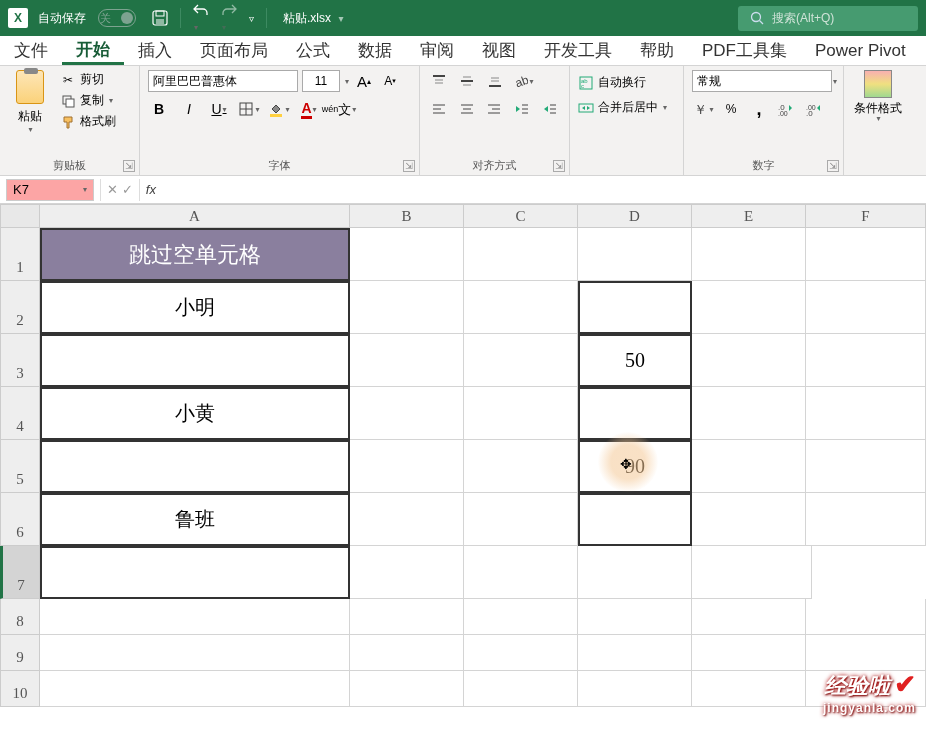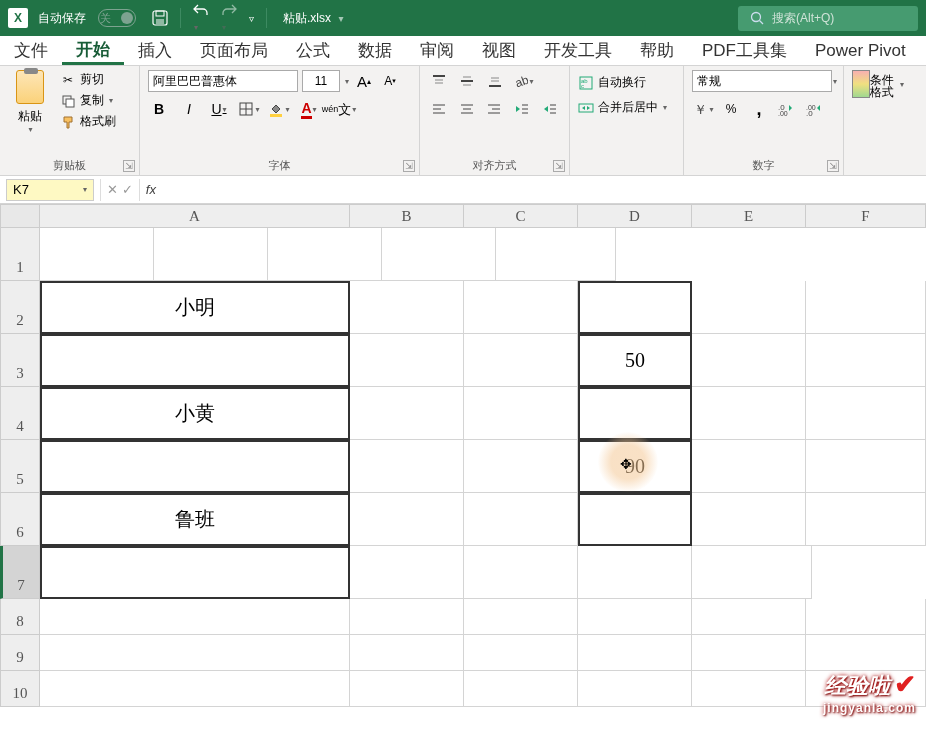--- a/index.html
+++ b/index.html
@@ -50,26 +50,26 @@
 .align-row { display:flex; gap:6px; }
 .align-btn { width:22px; height:22px; display:flex; align-items:center; justify-content:center; cursor:pointer; }
 
 .wrap-group { display:flex; flex-direction:column; gap:8px; padding-top:4px; }
 .wrap-item { display:flex; align-items:center; gap:4px; cursor:pointer; }
 
 .number-group-rows { display:flex; flex-direction:column; gap:6px; }
 .num-select { background:#fff; border:1px solid #aaa; width:140px; height:22px; font-size:12px; padding:0 4px; }
 .num-row { display:flex; gap:6px; }
 
-.cond-fmt { display:flex; flex-direction:row; align-items:center; justify-content:center; width:52px; cursor:pointer; }
+.cond-fmt { display:flex; flex-direction:column; align-items:center; justify-content:center; width:52px; cursor:pointer; }
 .cond-icon { width:28px; height:28px; background:linear-gradient(#f8b0b0,#f0e080,#a0d890); border:1px solid #888; }
 
 
 .formula-bar { height: 28px; display:flex; align-items:center; border-bottom:1px solid #d4d4d4; font-size:13px; background:#fff; }
-.name-box { width: 88px; height: 22px; border:1px solid #ccc; margin: 0 6px; padding: 0 6px; display:flex; align-items:center; justify-content:space-between; background:#fef9c3; }
+.name-box { width: 88px; height: 22px; border:1px solid #ccc; margin: 0 6px; padding: 0 6px; display:flex; align-items:center; justify-content:space-between; background:#fca5a5; }
 .fx-btns { display:flex; align-items:center; gap:4px; color:#999; padding:0 6px; border-left:1px solid #ddd; border-right:1px solid #ddd; height:22px; }
 .fx-label { font-style:italic; color:#404040; padding:0 6px; }
 .formula-input { flex:1; height:22px; border:none; outline:none; padding:0 6px; }
 
 
 .grid-area { position:relative; overflow:hidden; background:#fff; width: 926px; }
 .col-headers { display:flex; height:24px; background:#f0f0f0; }
 .corner { width:40px; border:1px solid #ccc; background:#e8e8e8; }
 .col-head { border:1px solid #ccc; border-left:none; display:flex; align-items:center; justify-content:center; font-size:15px; color:#555; background:#eee; font-family:"SimSun",serif; }
 .colA { width:310px; } .colB { width:114px; } .colC { width:114px; } .colD { width:114px; } .colE { width:114px; } .colF { width:120px; }
@@ -410,20 +410,21 @@
     <div class="col-head colA">A</div>
     <div class="col-head colB">B</div>
     <div class="col-head colC">C</div>
     <div class="col-head colD">D</div>
     <div class="col-head colE">E</div>
     <div class="col-head colF">F</div>
   </div>
   <div class="rows">
     <div class="row">
       <div class="row-head">1</div>
+      <div class="cell colA header-cell thick-border">跳过空单元格</div>
       <div class="cell colB"></div>
       <div class="cell colC"></div>
       <div class="cell colD"></div>
       <div class="cell colE"></div>
       <div class="cell colF"></div>
     </div>
     <div class="row">
       <div class="row-head">2</div>
       <div class="cell colA thick-border">小明</div>
       <div class="cell colB"></div>

